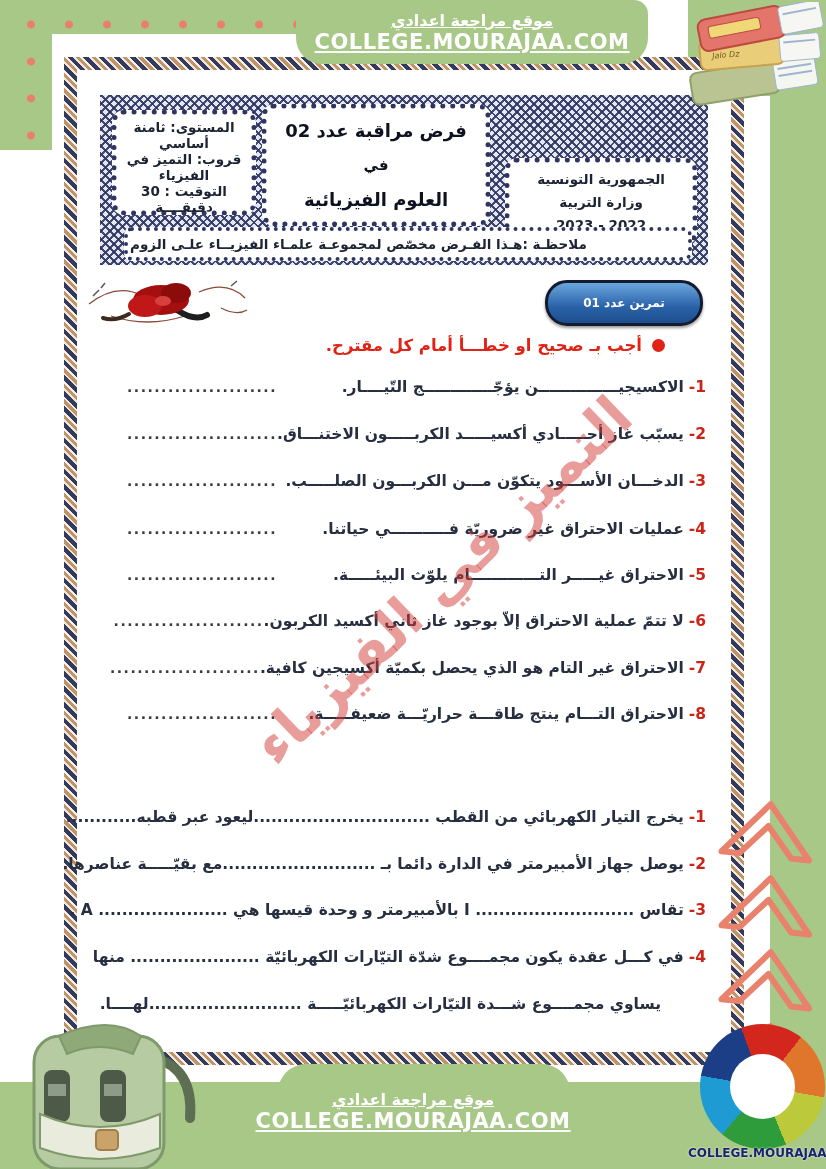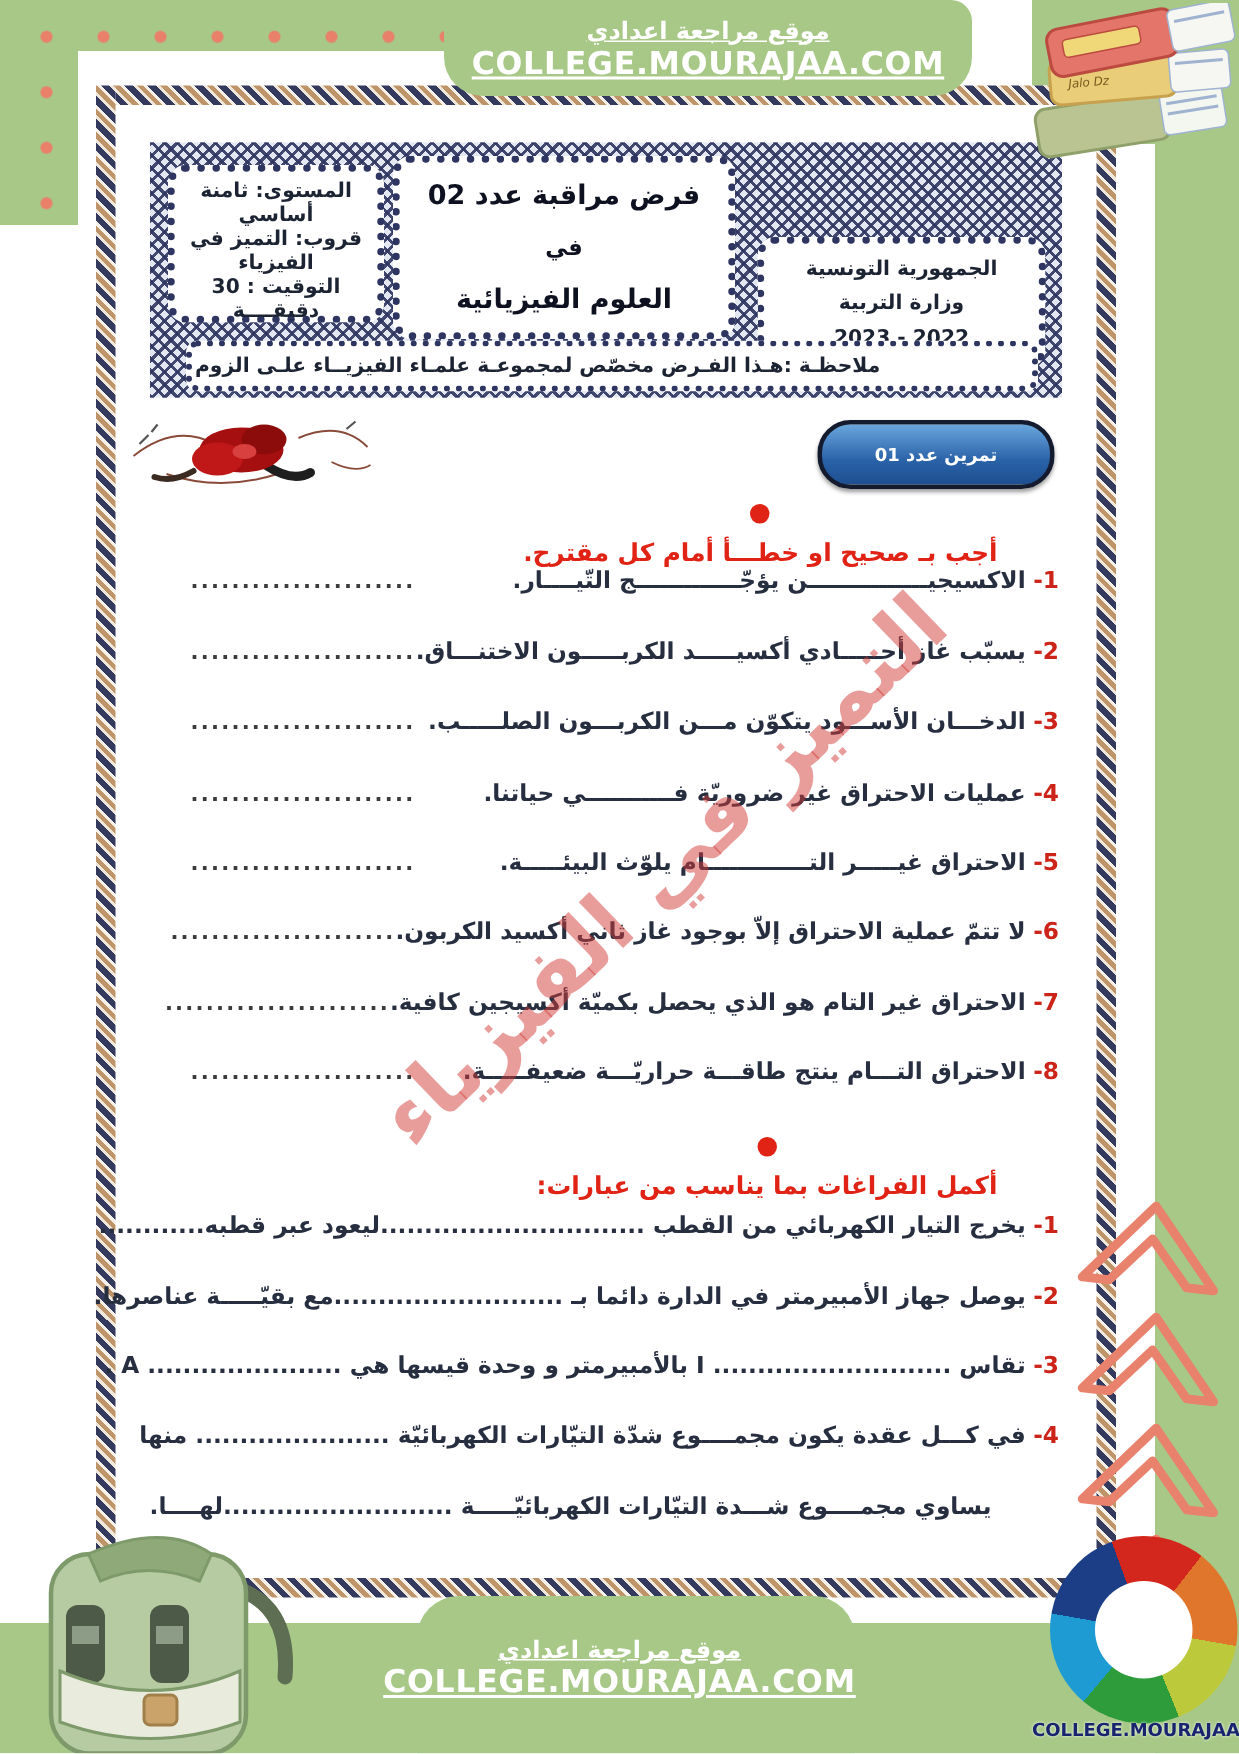--- a/index.html
+++ b/index.html
@@ -44,21 +44,21 @@
   .hbox .h-md{font-size:15px;font-weight:bold;color:#0e1220;text-align:right;}
   .note-strip{left:24px;top:132px;width:568px;height:34px;border-width:4px;border-radius:8px;
     flex-direction:row;justify-content:flex-end;}
   .note-strip .h-note{font-size:13.5px;font-weight:bold;color:#1c2333;}
   
   .badge{left:468px;top:210px;width:152px;height:40px;border:3px solid #151b2e;border-radius:22px;
     background:linear-gradient(#6aa6dd,#2a62a8 60%,#1d4f90);color:#fff;font-size:12px;font-weight:bold;
     display:flex;align-items:center;justify-content:center;direction:rtl;box-shadow:0 2px 3px rgba(0,0,0,.4);}
   
   .instr{display:flex;align-items:center;gap:10px;direction:rtl;color:#e02315;
-    font-size:16.5px;font-weight:bold;flex-direction:column;}
+    font-size:16.5px;font-weight:bold;}
   .bullet{width:13px;height:13px;border-radius:50%;background:#e02315;flex:0 0 auto;}
   
   .tf-row{left:0;right:0;padding:0 25px 0 50px;display:flex;direction:rtl;
     justify-content:space-between;align-items:baseline;}
   .stmt{font-size:15.5px;font-weight:bold;color:#262e40;white-space:nowrap;}
   .num{color:#cc2418;margin-inline-end:5px;}
   .dots{color:#3a3a3a;font-size:14px;font-weight:bold;letter-spacing:1.5px;}
   
   .fill-row{left:0;right:0;padding:0 25px 0 12px;display:flex;direction:rtl;
     font-size:15.5px;font-weight:bold;color:#262e40;white-space:nowrap;}
@@ -181,24 +181,20 @@
       </div>
       <div class="abs tf-row" style="top:589px">
         <div class="stmt"><span class="num">7-</span><span>الاحتراق غير التام هو الذي يحصل بكميّة أكسيجين كافية.</span></div>
         <span class="dots">......................</span>
       </div>
       <div class="abs tf-row" style="top:635px">
         <div class="stmt"><span class="num">8-</span><span>الاحتراق التـــام ينتج طاقـــة حراريّـــة ضعيفـــــة.</span></div>
         <span class="dots">......................</span>
       </div>
 
-      <div class="abs instr" style="top:688px;right:66px;">
-        <span class="bullet"></span>
-        <span>أكمل الفراغات بما يناسب من عبارات:</span>
-      </div>
 
       <div class="abs fill-row" style="top:738px">
         <span class="num">1-</span>
         <span>يخرج التيار الكهربائي من القطب ..............................ليعود عبر قطبه............</span>
       </div>
       <div class="abs fill-row" style="top:785px">
         <span class="num">2-</span>
         <span>يوصل جهاز الأمبيرمتر في الدارة دائما بـ ..........................مع بقيّـــــة عناصرها.</span>
       </div>
       <div class="abs fill-row" style="top:831px">

